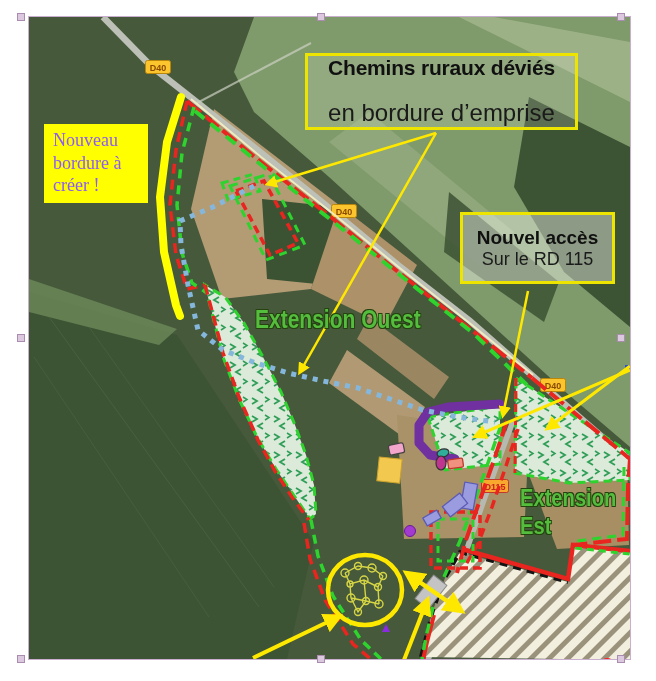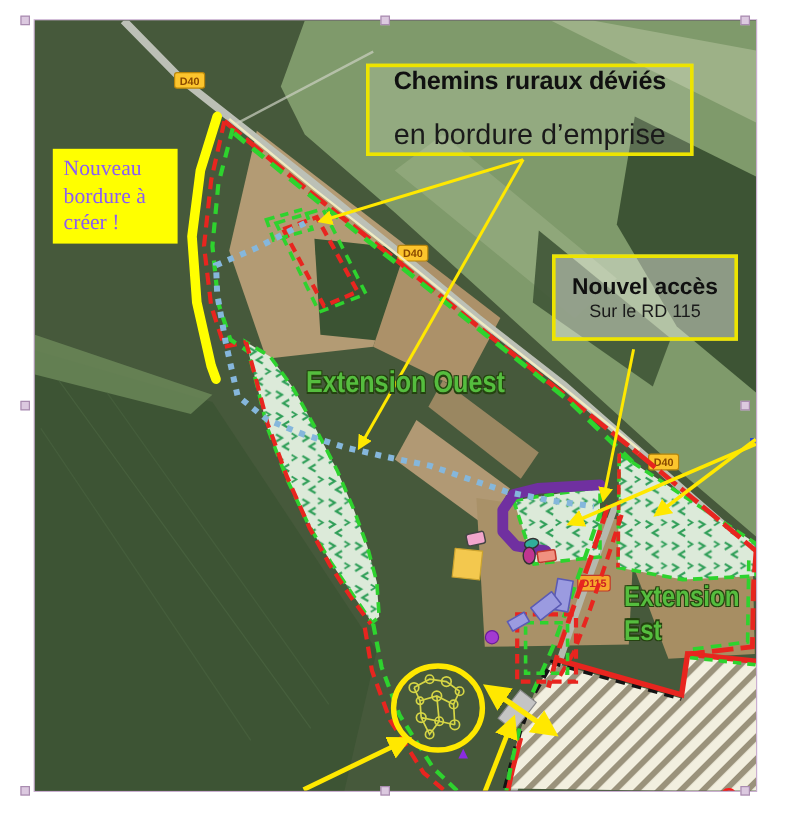--- a/index.html
+++ b/index.html
@@ -8,21 +8,21 @@
   .map svg{position:absolute;left:0;top:0;}
   .handle{position:absolute;width:8px;height:8px;background:#dcc9e0;border:1px solid #a98cb0;box-sizing:border-box;}
   .callout{position:absolute;border:3px solid #ede400;box-sizing:border-box;display:flex;flex-direction:column;justify-content:center;align-items:center;text-align:center;}
   .callout .t1{font-weight:700;color:#101010;}
   .callout .t2{font-weight:400;color:#1a1a1a;}
   .box1{left:276px;top:36px;width:273px;height:77px;background:rgba(252,252,242,.16);justify-content:space-between;}
   .box1 .t1{font-size:21px;letter-spacing:-.2px;}
   .box1 .t2{font-size:24px;}
   .box2{left:421px;top:195px;width:155px;height:72px;background:rgba(252,252,246,.42);margin-left:10px;}
   .box2 .t1{font-size:19px;}
-  .box2 .t2{font-size:15px;}
+  .box2 .t2{font-size:18px;}
   .note{position:absolute;left:15px;top:107px;width:89px;background:#ffff00;color:#8b5cf6;font-family:"Liberation Serif",serif;font-size:18px;line-height:1.26;padding:5px 6px 6px 9px;}
   .ext{position:absolute;font-weight:800;color:#55bd3e;white-space:nowrap;transform:scaleX(.84);transform-origin:left top;
        text-shadow:-1px -1px 0 #24430f,1px -1px 0 #24430f,-1px 1px 0 #24430f,1px 1px 0 #24430f;}
   .extW{left:226px;top:288px;font-size:25px;}
   .extE{left:491px;top:467px;font-size:24px;line-height:1.15;}
   .ca{position:absolute;left:571px;top:621px;font-size:19px;font-weight:800;color:#ff1a1a;text-shadow:2px 2px 0 #2ab8e8;margin-top:16px;}
   .badge-text{font:700 9px "Liberation Sans",sans-serif;}
 </style>
 </head>
 <body>

